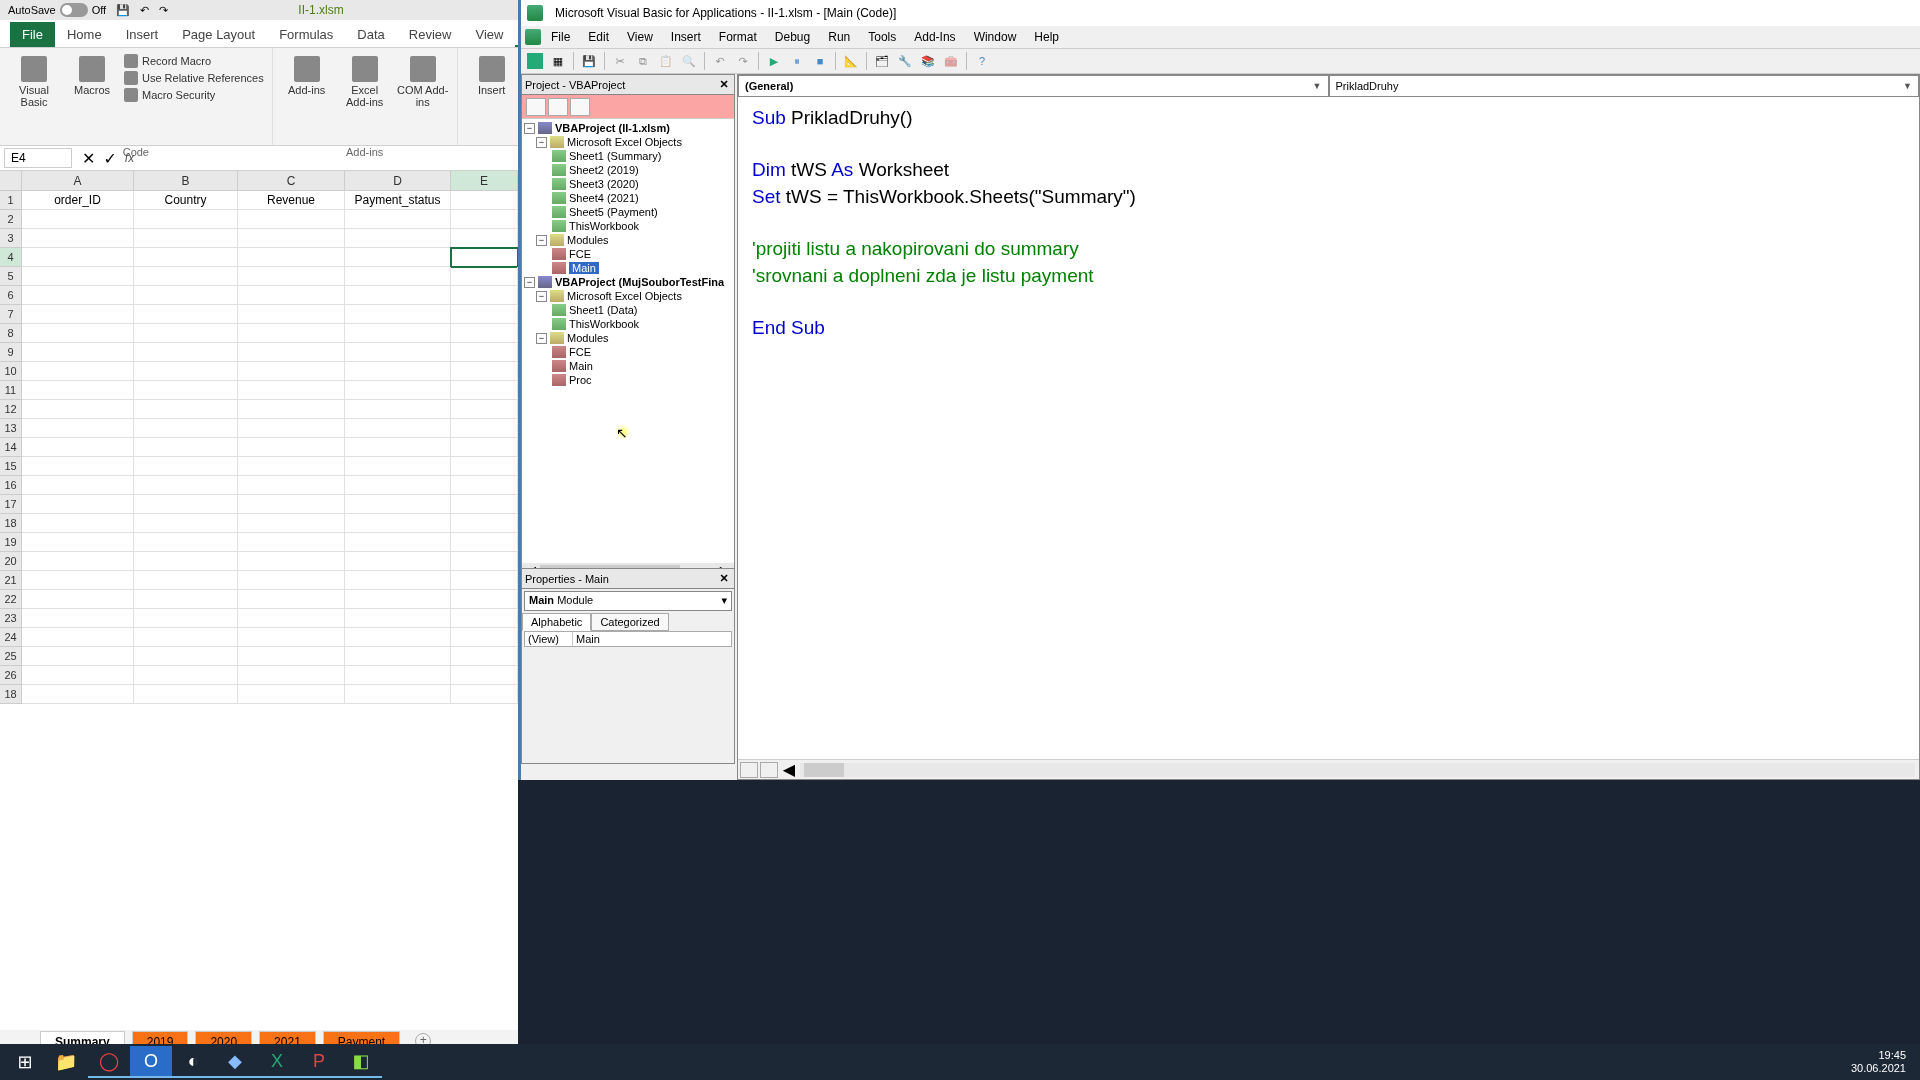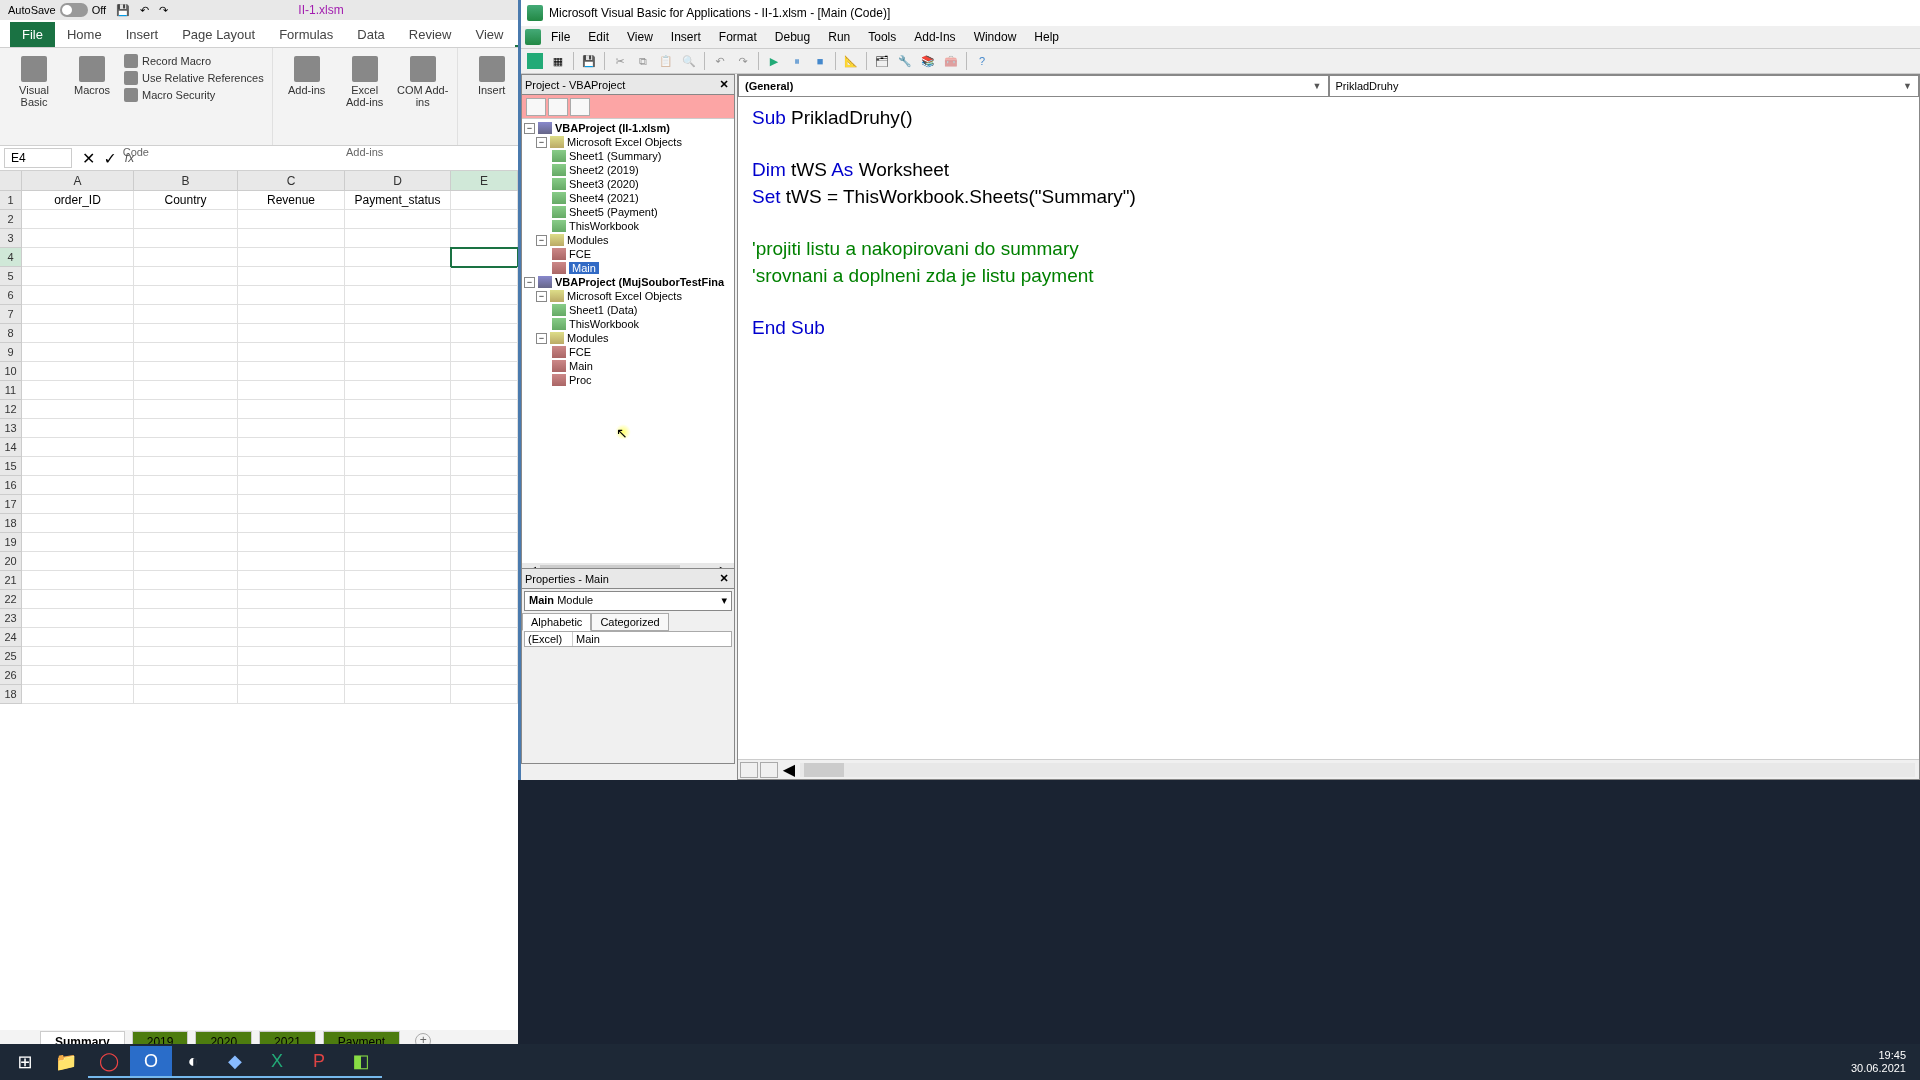--- a/index.html
+++ b/index.html
@@ -3,21 +3,21 @@
 <meta charset="utf-8">
 <style>
 * { margin: 0; padding: 0; box-sizing: border-box; font-family: "Segoe UI", Tahoma, sans-serif; }
 body { width: 1920px; height: 1080px; background: #1a2332; overflow: hidden; position: relative; }
 
 
 .excel-titlebar { height: 20px; background: #e8e8e8; display: flex; align-items: center; padding: 0 8px; font-size: 11px; gap: 10px; }
 .autosave { display: flex; align-items: center; gap: 4px; }
 .toggle { width: 28px; height: 14px; border-radius: 7px; background: #999; display: flex; align-items: center; padding: 0 2px; }
 .toggle-knob { width: 10px; height: 10px; border-radius: 50%; background: #fff; }
-.excel-filename { flex: 0 0 auto; margin-left: 120px; color: #a21caf; font-size: 12px; }
+.excel-filename { flex: 0 0 auto; margin-left: 120px; color: #4d7c0f; font-size: 12px; }
 
 
 .ribbon-tabs { height: 28px; background: #fff; display: flex; align-items: flex-end; border-bottom: 1px solid #d0d0d0; padding-left: 10px; }
 .rtab { padding: 5px 12px; font-size: 13px; color: #444; cursor: pointer; }
 .rtab.file { background: #1a7243; color: #fff; }
 .rtab.active { border-bottom: 2px solid #1a7243; }
 
 
 .ribbon { height: 98px; background: #f3f3f3; display: flex; border-bottom: 1px solid #d0d0d0; }
 .ribbon-group { border-right: 1px solid #e0e0e0; padding: 4px 8px 2px; display: flex; flex-direction: column; justify-content: space-between; }
@@ -39,27 +39,27 @@
 .sheet-area { position: absolute; top: 171px; left: 0; width: 518px; bottom: 48px; background: #fff; overflow: hidden; }
 .grid { display: grid; grid-template-columns: 22px 112px 104px 107px 106px 67px; }
 .colhdr { background: #e8e8e8; border-right: 1px solid #ccc; border-bottom: 1px solid #ccc; text-align: center; font-size: 12px; color: #333; height: 20px; line-height: 20px; }
 .rowhdr { background: #e8e8e8; border-right: 1px solid #ccc; border-bottom: 1px solid #ccc; text-align: center; font-size: 11px; color: #333; height: 19px; line-height: 19px; }
 .cell { border-right: 1px solid #e0e0e0; border-bottom: 1px solid #e0e0e0; font-size: 12px; padding: 1px 4px; height: 19px; line-height: 17px; text-align: center; }
 .cell.selected { outline: 2px solid #1a7243; outline-offset: -1px; }
 .rowhdr.sel, .colhdr.sel { background: #d0e8d8; }
 
 
 .sheet-tabs { position: absolute; bottom: 28px; left: 0; width: 518px; height: 22px; background: #f3f3f3; display: flex; align-items: center; gap: 8px; padding-left: 40px; }
-.sheet-tab { padding: 3px 14px; font-size: 12px; background: #4d7c0f; border: 1px solid #ccc; border-bottom: none; margin-right: -1px; }
+.sheet-tab { padding: 3px 14px; font-size: 12px; background: #f97316; border: 1px solid #ccc; border-bottom: none; margin-right: -1px; }
 .sheet-tab.active { background: #fff; font-weight: bold; }
 .sheet-add { margin-left: 8px; width: 16px; height: 16px; border: 1px solid #aaa; border-radius: 50%; text-align: center; line-height: 13px; font-size: 12px; color: #666; }
 
 
 .vbe { position: absolute; top: 0; left: 518px; right: 0; height: 780px; background: #f0f0f0; border-left: 3px solid #4a7aae; }
-.vbe-titlebar { height: 26px; background: #fff; display: flex; align-items: center; padding: 0 6px; gap: 6px; font-size: 12px; }
+.vbe-titlebar { height: 26px; background: #fff; display: flex; align-items: center; padding: 0 6px; gap: 12px; font-size: 12px; }
 .vbe-titlebar-icon { width: 16px; height: 16px; background: linear-gradient(#4a7,#284); border-radius: 2px; }
 .vbe-menubar { height: 22px; background: #f0f0f0; display: flex; align-items: center; padding: 0 4px; gap: 2px; font-size: 12px; }
 .vbe-menu { padding: 2px 8px; color: #000; }
 .vbe-toolbar { height: 26px; background: #f0f0f0; border-top: 1px solid #ccc; border-bottom: 1px solid #ccc; display: flex; align-items: center; padding: 0 4px; gap: 3px; }
 .vbe-tool { width: 20px; height: 20px; display: flex; align-items: center; justify-content: center; font-size: 11px; }
 .vbe-sep { width: 1px; height: 18px; background: #bbb; margin: 0 2px; }
 
 
 .proj-panel { position: absolute; top: 74px; left: 0; width: 214px; bottom: 198px; background: #fca5a5; border: 1px solid #888; }
 .proj-title { background: #e8e8e8; height: 20px; display: flex; align-items: center; justify-content: space-between; padding: 0 3px; font-size: 11px; border-bottom: 1px solid #888; }
@@ -574,21 +574,21 @@
     <div class="props-combo">
       <span><b>Main</b> <span>Module</span></span>
       <span>▾</span>
     </div>
     <div class="props-tabs">
       <div class="props-tab active">Alphabetic</div>
       <div class="props-tab">Categorized</div>
     </div>
     <div class="props-grid">
       <div class="props-row">
-        <div class="props-key">(Excel)</div>
+        <div class="props-key">(View)</div>
         <div class="props-val">Main</div>
       </div>
     </div>
   </div>
 
   <div class="code-pane">
     <div class="code-combos">
       <div class="code-combo">
           <b>(General)</b>
           <span class="dd">▼</span>

